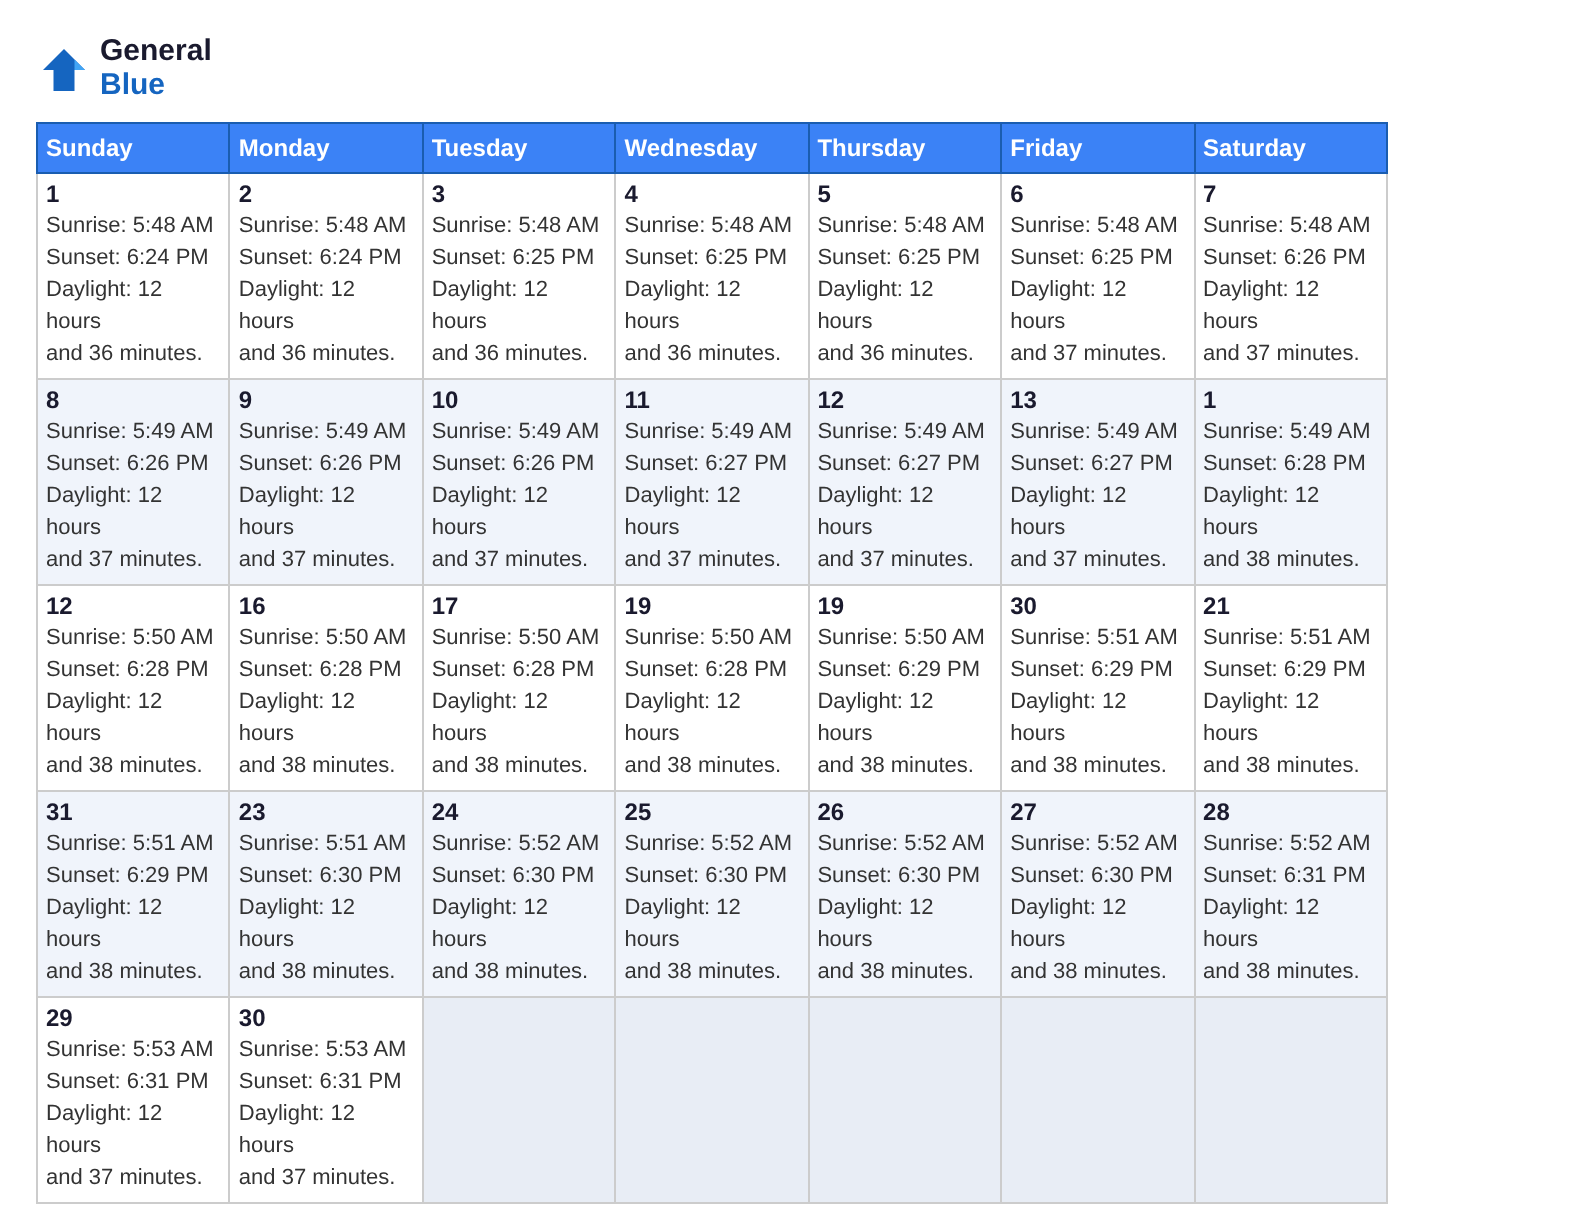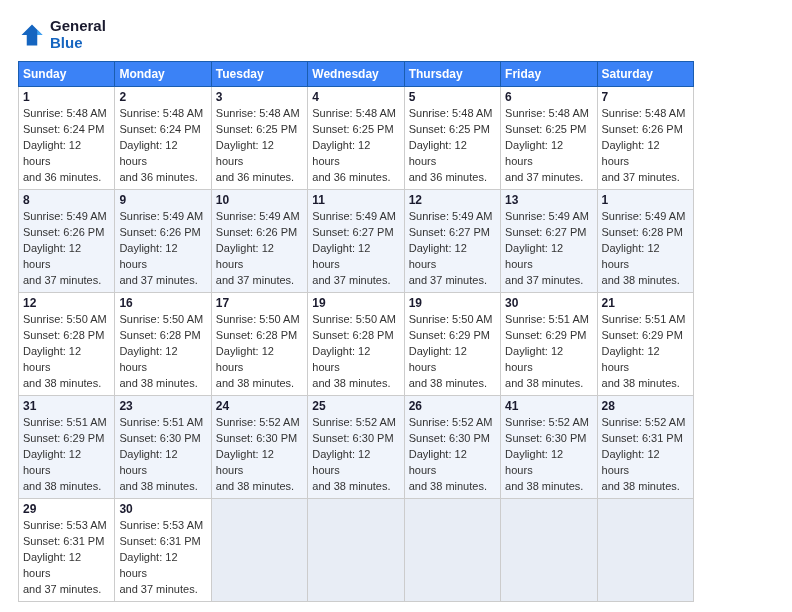--- a/index.html
+++ b/index.html
@@ -245,21 +245,21 @@
       </td>
           <td>
         <span class="day-num">25</span>
         <span class="day-info">Sunrise: 5:52 AM<br>Sunset: 6:30 PM<br>Daylight: 12 hours<br>and 38 minutes.</span>
       </td>
           <td>
         <span class="day-num">26</span>
         <span class="day-info">Sunrise: 5:52 AM<br>Sunset: 6:30 PM<br>Daylight: 12 hours<br>and 38 minutes.</span>
       </td>
           <td>
-        <span class="day-num">41</span>
+        <span class="day-num">27</span>
         <span class="day-info">Sunrise: 5:52 AM<br>Sunset: 6:30 PM<br>Daylight: 12 hours<br>and 38 minutes.</span>
       </td>
           <td>
         <span class="day-num">28</span>
         <span class="day-info">Sunrise: 5:52 AM<br>Sunset: 6:31 PM<br>Daylight: 12 hours<br>and 38 minutes.</span>
       </td>
         </tr>
         <tr class="row-odd">
           <td>
         <span class="day-num">29</span>

